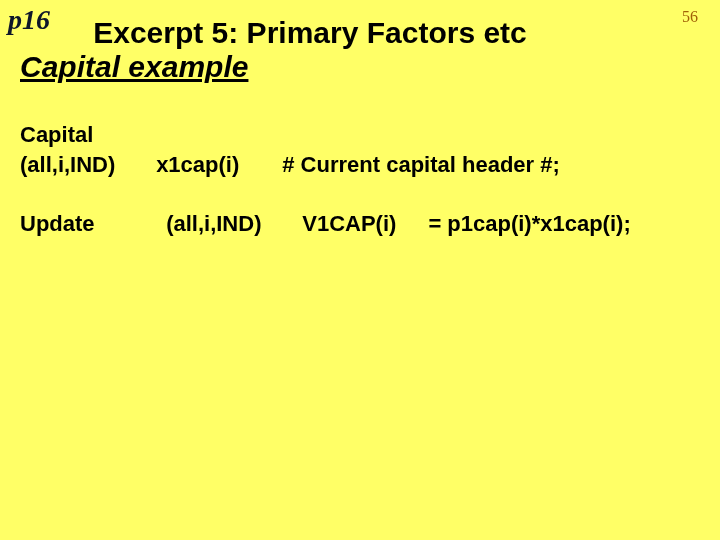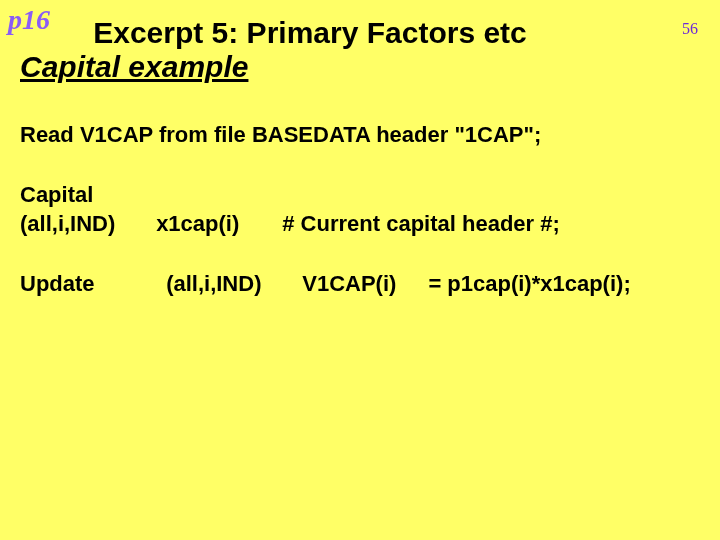--- a/index.html
+++ b/index.html
@@ -19,29 +19,29 @@
     box-sizing: border-box;
   }
   .page-ref {
     position: absolute;
     top: 4px;
     left: 8px;
     font-family: "Comic Sans MS", cursive;
     font-style: italic;
     font-weight: bold;
     font-size: 28px;
-    color: #8b5cf6;
+    color: #0f172a;
   }
   .slide-number {
     position: absolute;
-    top: 20px;
+    top: 8px;
     right: 22px;
     font-family: "Times New Roman", serif;
     font-size: 16px;
-    color: #6d28d9;
+    color: #a16207;
   }
   .title {
     position: absolute;
     top: 16px;
     left: 0;
     width: 620px;
     text-align: center;
     font-weight: bold;
     font-size: 30px;
   }
@@ -96,21 +96,20 @@
 
   <div class="page-ref">p16</div>
   <div class="slide-number">56</div>
 
   <div class="title">Excerpt 5: Primary Factors etc</div>
   <div class="subtitle">Capital example</div>
 
   <div class="body">
 
 
-    <div class="row">Read V1CAP from file BASEDATA header "1CAP";</div>
 
     <div class="row">
       <span class="label-col">Capital</span>
       <span class="table">
         <span class="trow">
           <span class="c-dom">(all,i,IND)</span>
           <span class="c-var">x1cap(i)</span>
           <span># Current capital header #;</span>
         </span><br>
       </span>

